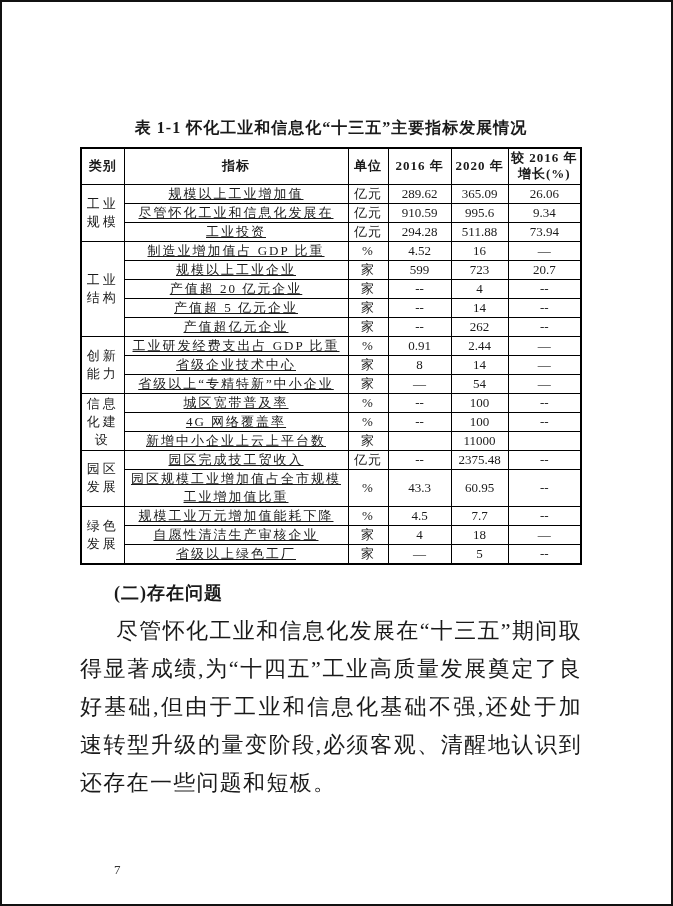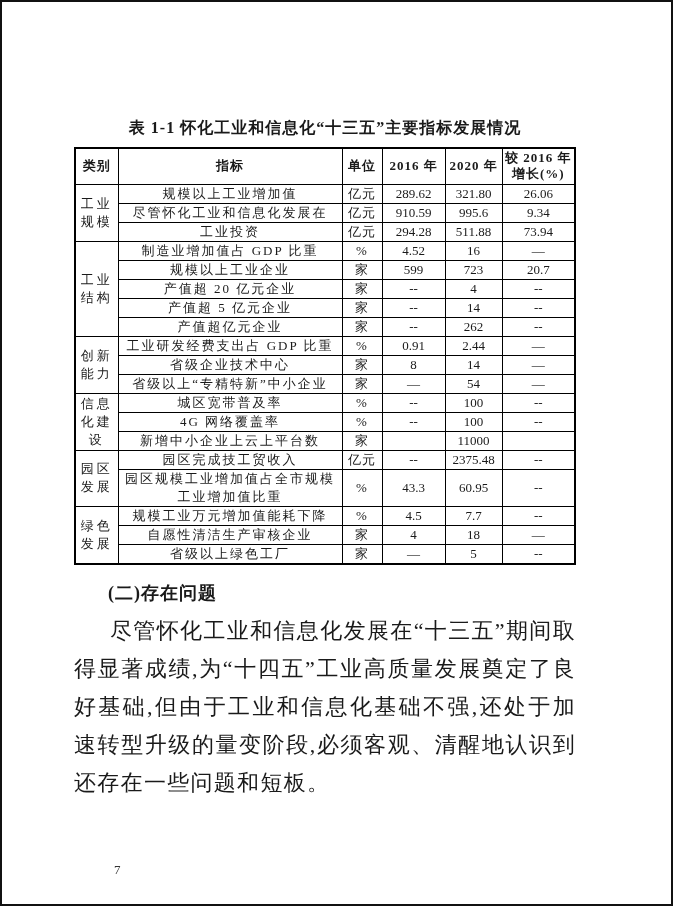--- a/index.html
+++ b/index.html
@@ -6,39 +6,39 @@
   .page{
     position:relative;
     width:673px;height:906px;
     background:#ffffff;
     border:2px solid #111;
     box-sizing:border-box;
     font-family:"Liberation Serif","DejaVu Serif",serif;
     color:#1a1a1a;
     overflow:hidden;
   }
-  .content{position:absolute;left:72px;top:116px;width:502px;}
+  .content{position:absolute;left:78px;top:116px;width:502px;}
   .table-title{
     font-size:16px;font-weight:bold;text-align:center;
     margin:0 0 8px 0;letter-spacing:1px;white-space:nowrap;
   }
   table.indicators{
     border-collapse:collapse;width:500px;table-layout:fixed;
     border:2px solid #000;
   }
   table.indicators th, table.indicators td{
     border:1px solid #000;
     font-size:13px;text-align:center;vertical-align:middle;
     padding:0 2px;overflow:hidden;
   }
   table.indicators thead tr{height:36px;margin-top:10px;}
   table.indicators th{font-weight:bold;line-height:16px;white-space:pre-line;letter-spacing:1px;}
   table.indicators tbody tr{height:19px;}
   td.cat{letter-spacing:3px;white-space:pre-line;line-height:18px;}
-  td.ind{text-align:left;letter-spacing:2px;padding-left:3px;line-height:18px;}
+  td.ind{text-align:left;letter-spacing:2px;padding-left:3px;line-height:18px;text-decoration:underline;}
   td.unit{letter-spacing:1px;}
   td.num{letter-spacing:0;}
   .section-heading{
     font-size:18px;font-weight:bold;letter-spacing:1px;
     margin:16px 0 0 34px;
   }
   .body-para{
     font-size:22px;line-height:38px;letter-spacing:1.3px;
     text-align:justify;text-indent:36px;margin:7px 0 0 0;
   }
@@ -76,21 +76,21 @@
 增长(%)</th>
           </tr>
       </thead>
       <tbody id="table-body">
           <tr>
             <td class="cat" rowspan="3">工业
 规模</td>
             <td class="ind">规模以上工业增加值</td>
             <td class="unit">亿元</td>
             <td class="num">289.62</td>
-            <td class="num">321.80</td>
+            <td class="num">365.09</td>
             <td class="num">26.06</td>
           </tr>
           <tr>
             <td class="ind">尽管怀化工业和信息化发展在</td>
             <td class="unit">亿元</td>
             <td class="num">910.59</td>
             <td class="num">995.6</td>
             <td class="num">9.34</td>
           </tr>
           <tr>

